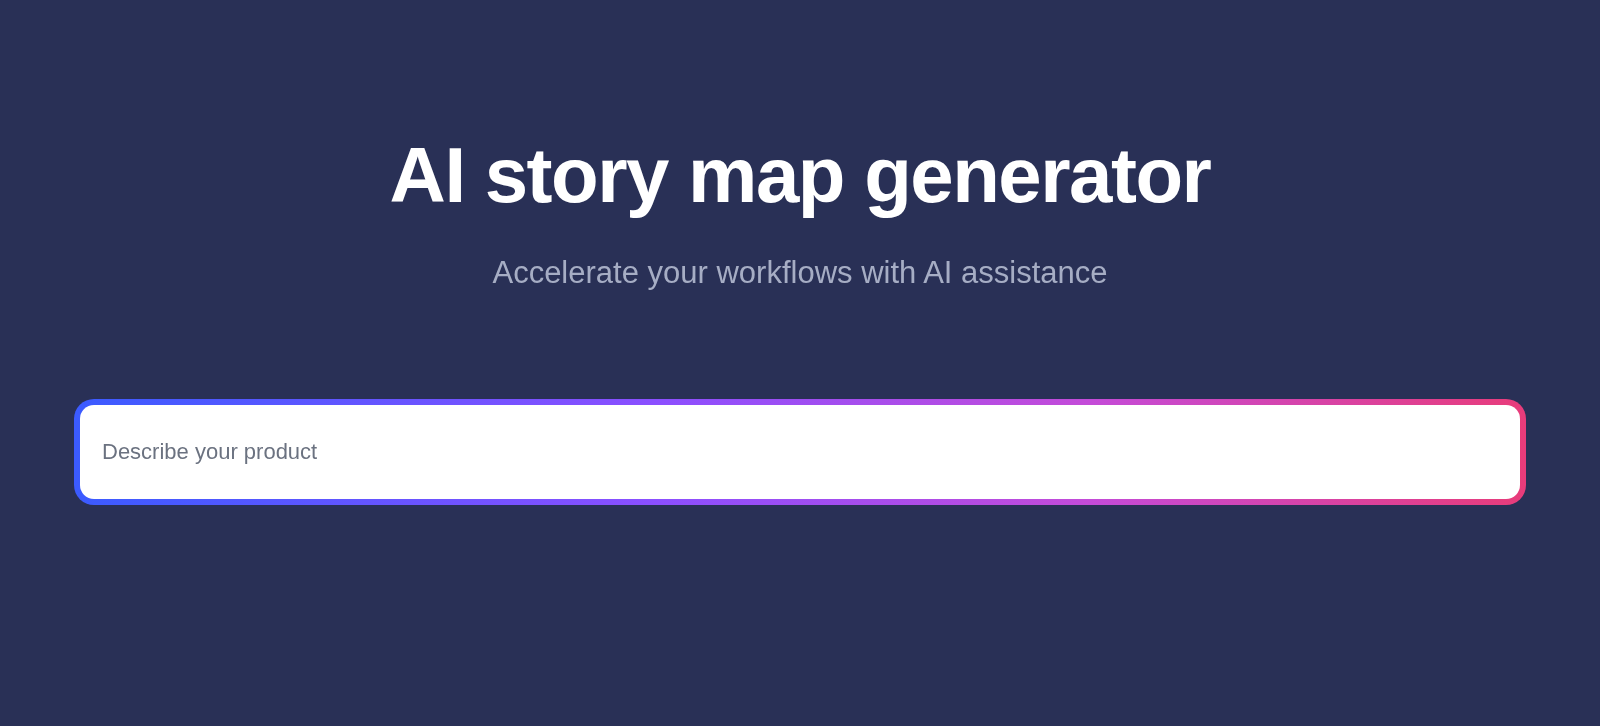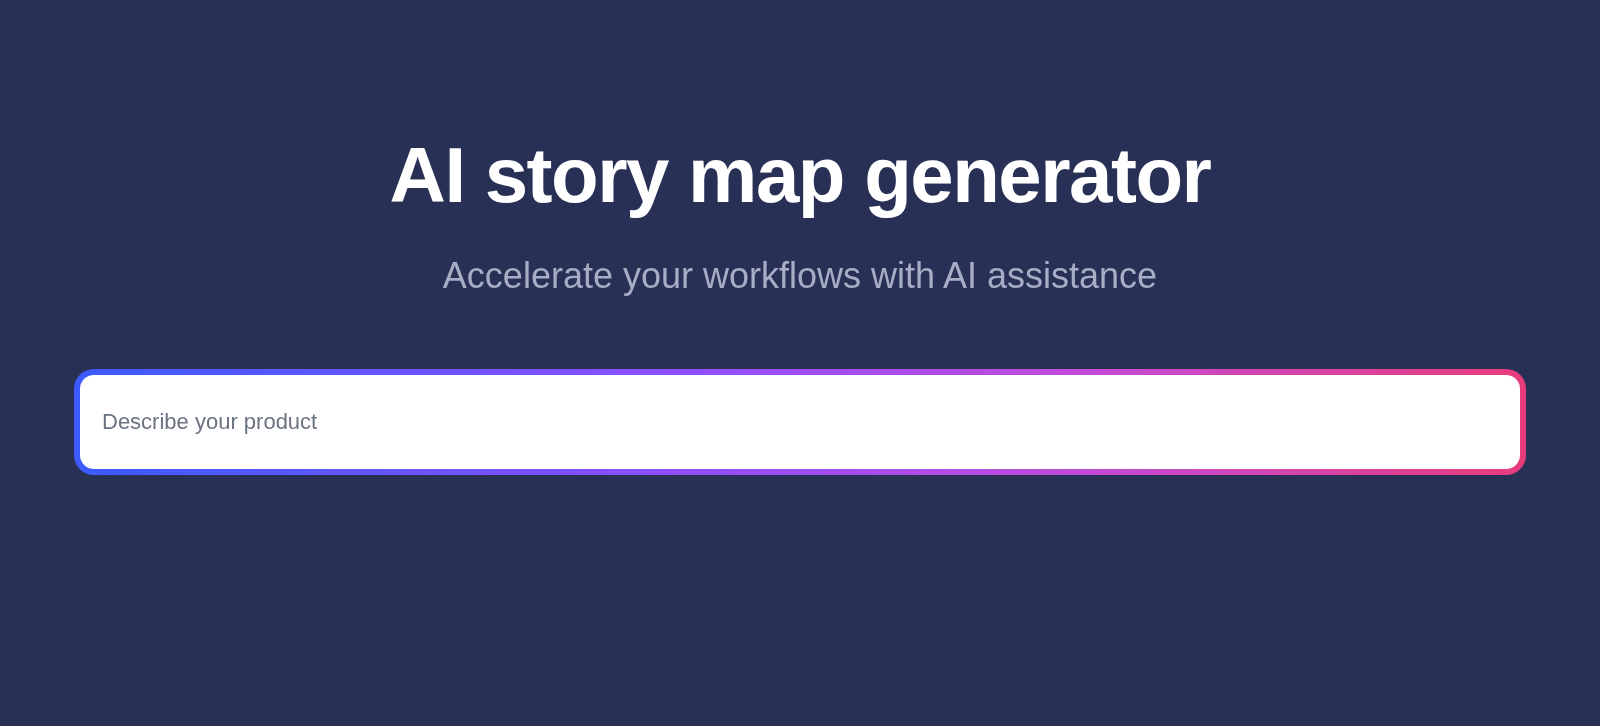--- a/index.html
+++ b/index.html
@@ -22,27 +22,27 @@
   }
   .title {
     color: #ffffff;
     font-size: 78px;
     font-weight: 700;
     letter-spacing: -1.5px;
     text-align: center;
   }
   .subtitle {
     color: #a6adc4;
-    font-size: 36px;
+    font-size: 31px;
     font-weight: 400;
     margin-top: 34px;
     text-align: center;
   }
   .input-wrapper {
-    margin-top: 72px;
+    margin-top: 108px;
     width: 1452px;
     padding: 6px;
     border-radius: 20px;
     background: linear-gradient(90deg, #3b5bff 0%, #8b4fff 40%, #c44bd8 70%, #e83c7a 100%);
   }
   .input-inner {
     background: #ffffff;
     border-radius: 14px;
     height: 94px;
     display: flex;

